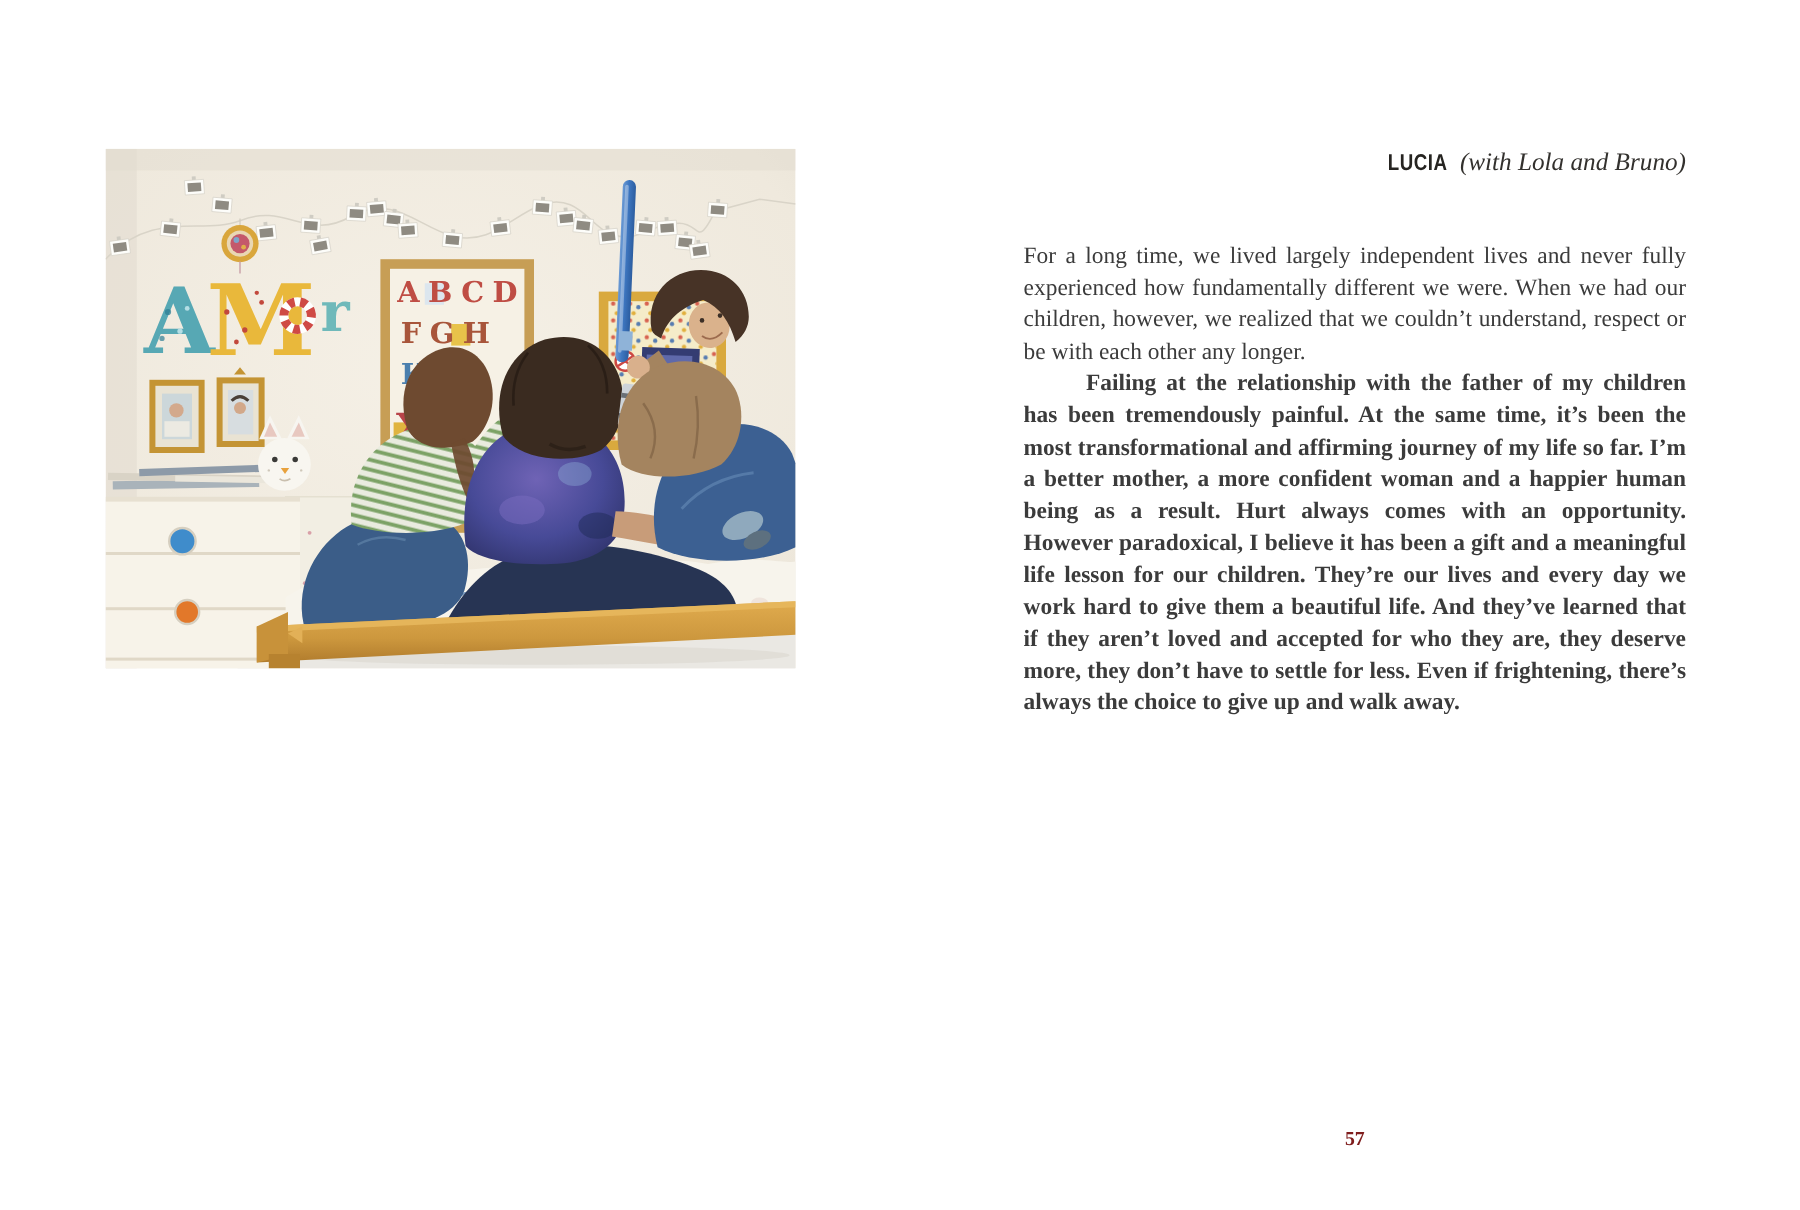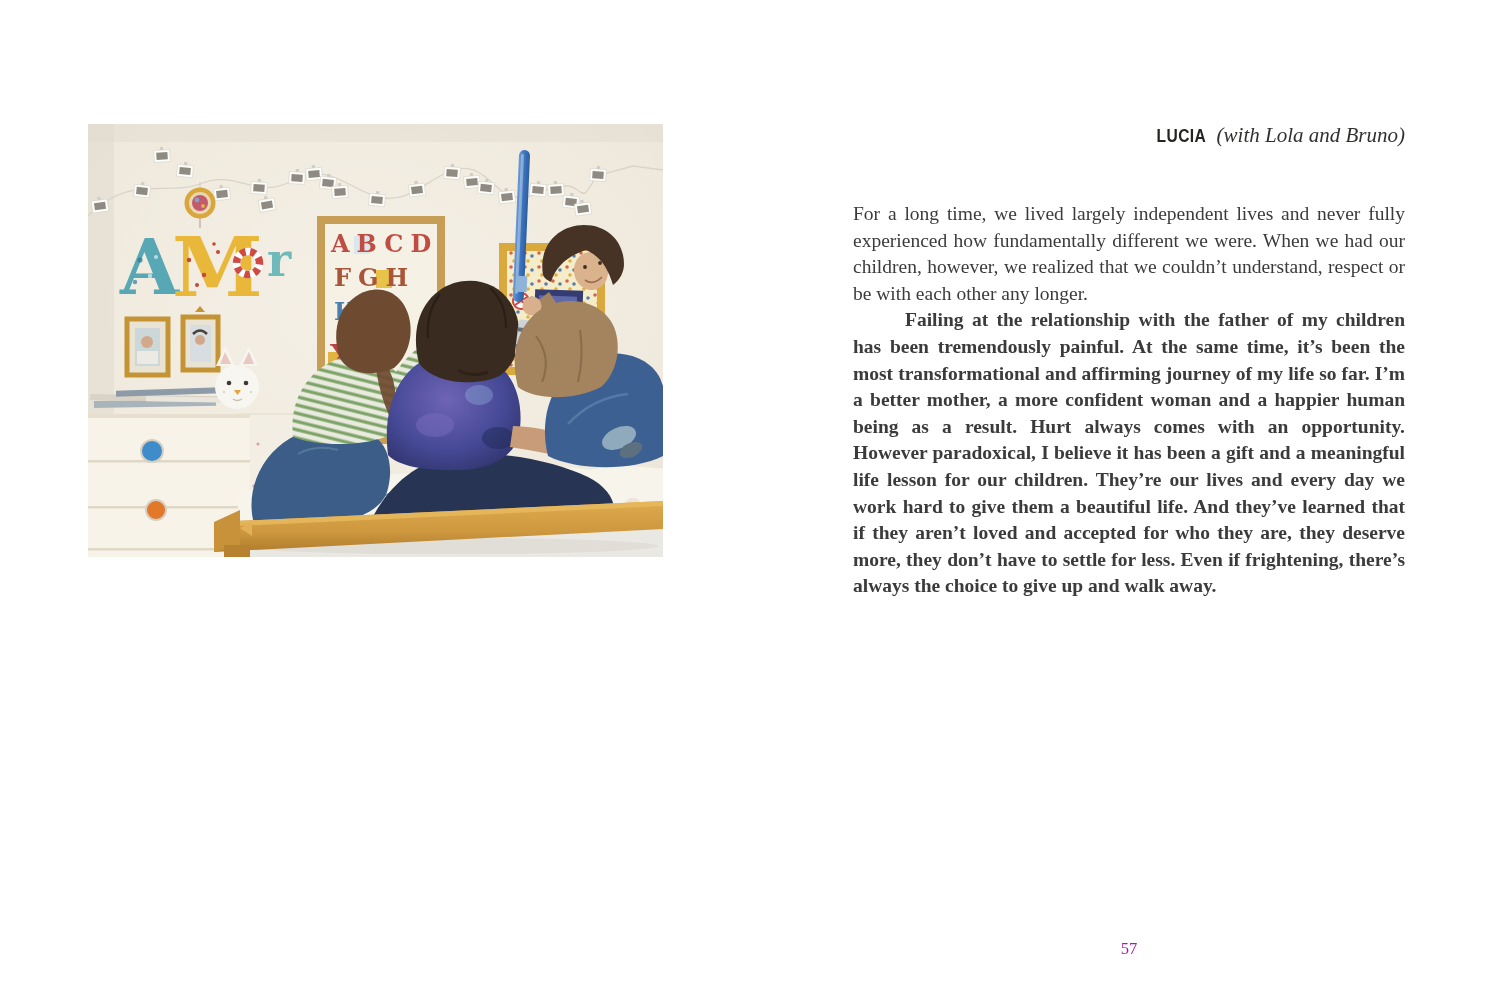--- a/index.html
+++ b/index.html
@@ -23,21 +23,21 @@
     margin-left:2px;
   }
   .body-text{
     position:absolute;left:853px;top:201px;width:552px;
     font-size:19.5px;line-height:26.6px;text-align:justify;color:#3b3b3b;
   }
   .body-text p{margin:0;}
   .body-text p + p{text-indent:52px;font-weight:bold;}
   .page-number{
     position:absolute;left:853px;top:939px;width:552px;text-align:center;
-    font-size:16.5px;color:#a21caf;
+    font-size:16.5px;color:#7f1d1d;font-weight:bold;
   }
 </style>
 </head>
 <body>
 
 <div class="page">
 
   <div class="photo-frame">
     <svg viewBox="0 0 575 433" xmlns="http://www.w3.org/2000/svg">
       <defs>

